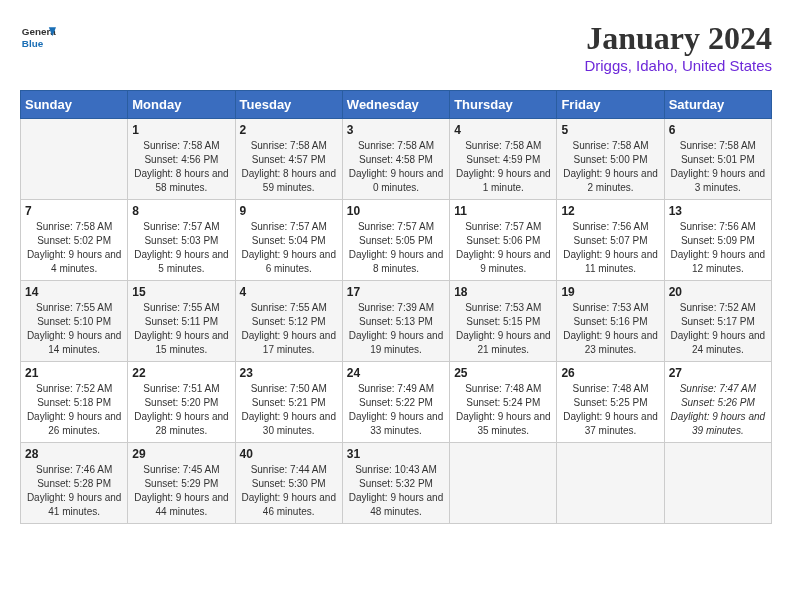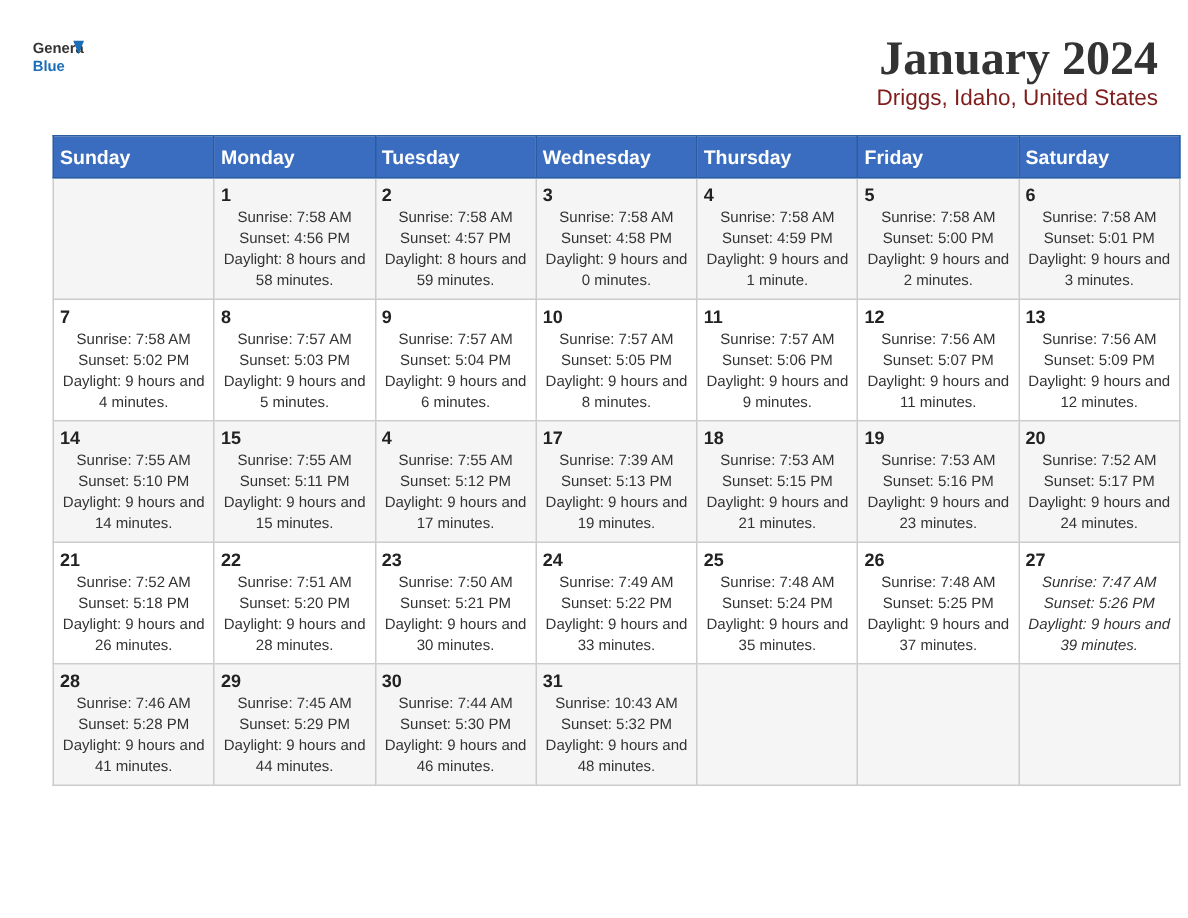--- a/index.html
+++ b/index.html
@@ -29,27 +29,26 @@
       text-align: right;
     }
     .main-title {
       font-size: 32px;
       font-weight: bold;
       color: #333;
       font-family: Liberation Serif, serif;
     }
     .subtitle {
       font-size: 15px;
-      color: #7f1d1d;
+      color: #6d28d9;
     }
     table {
       width: 100%;
       border-collapse: collapse;
       font-size: 11px;
-      margin-left: 15px;
     }
     thead tr th {
       background-color: #3a6dbf;
       color: #fff;
       padding: 6px 4px;
       text-align: left;
       font-size: 13px;
       font-weight: bold;
       border: 1px solid #2a5da0;
     }
@@ -289,21 +288,21 @@
 Sunset: 5:28 PM
 Daylight: 9 hours and 41 minutes.</div>
         </td>
         <td>
           <span class="day-num">29</span>
           <div class="day-info" style="white-space: pre-line;">Sunrise: 7:45 AM
 Sunset: 5:29 PM
 Daylight: 9 hours and 44 minutes.</div>
         </td>
         <td>
-          <span class="day-num">30</span>
+          <span class="day-num">40</span>
           <div class="day-info" style="white-space: pre-line;">Sunrise: 7:44 AM
 Sunset: 5:30 PM
 Daylight: 9 hours and 46 minutes.</div>
         </td>
         <td>
           <span class="day-num">31</span>
           <div class="day-info" style="white-space: pre-line;">Sunrise: 10:43 AM
 Sunset: 5:32 PM
 Daylight: 9 hours and 48 minutes.</div>
         </td>

